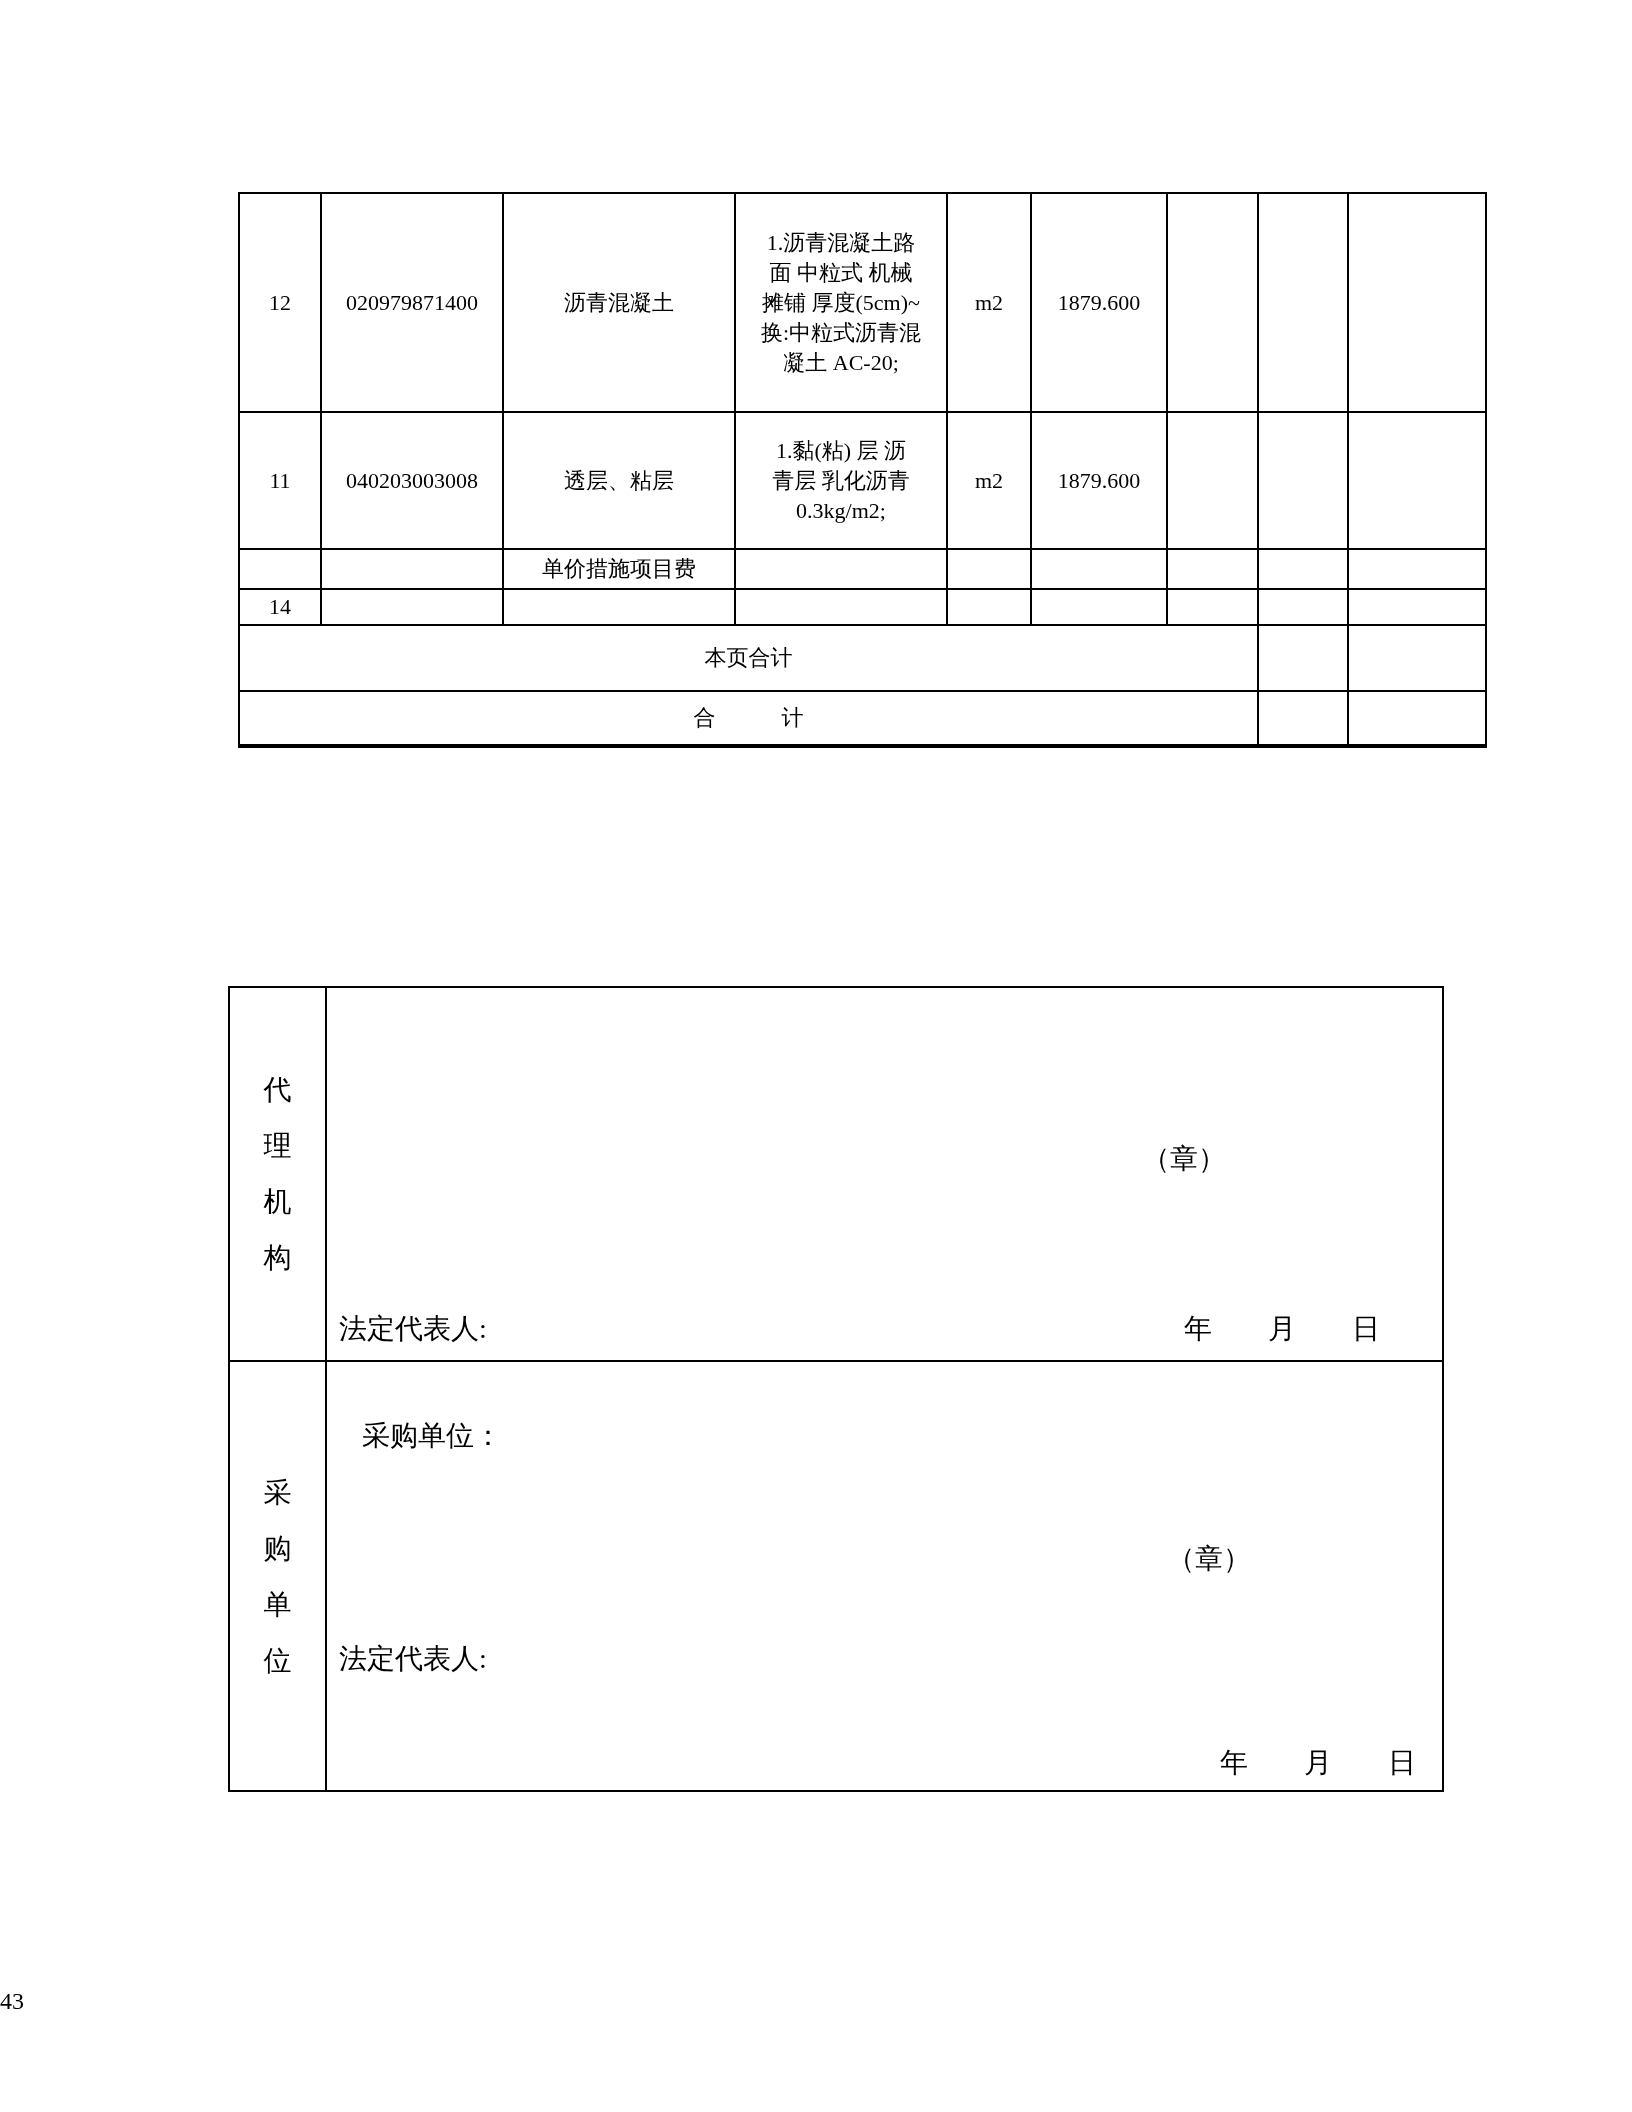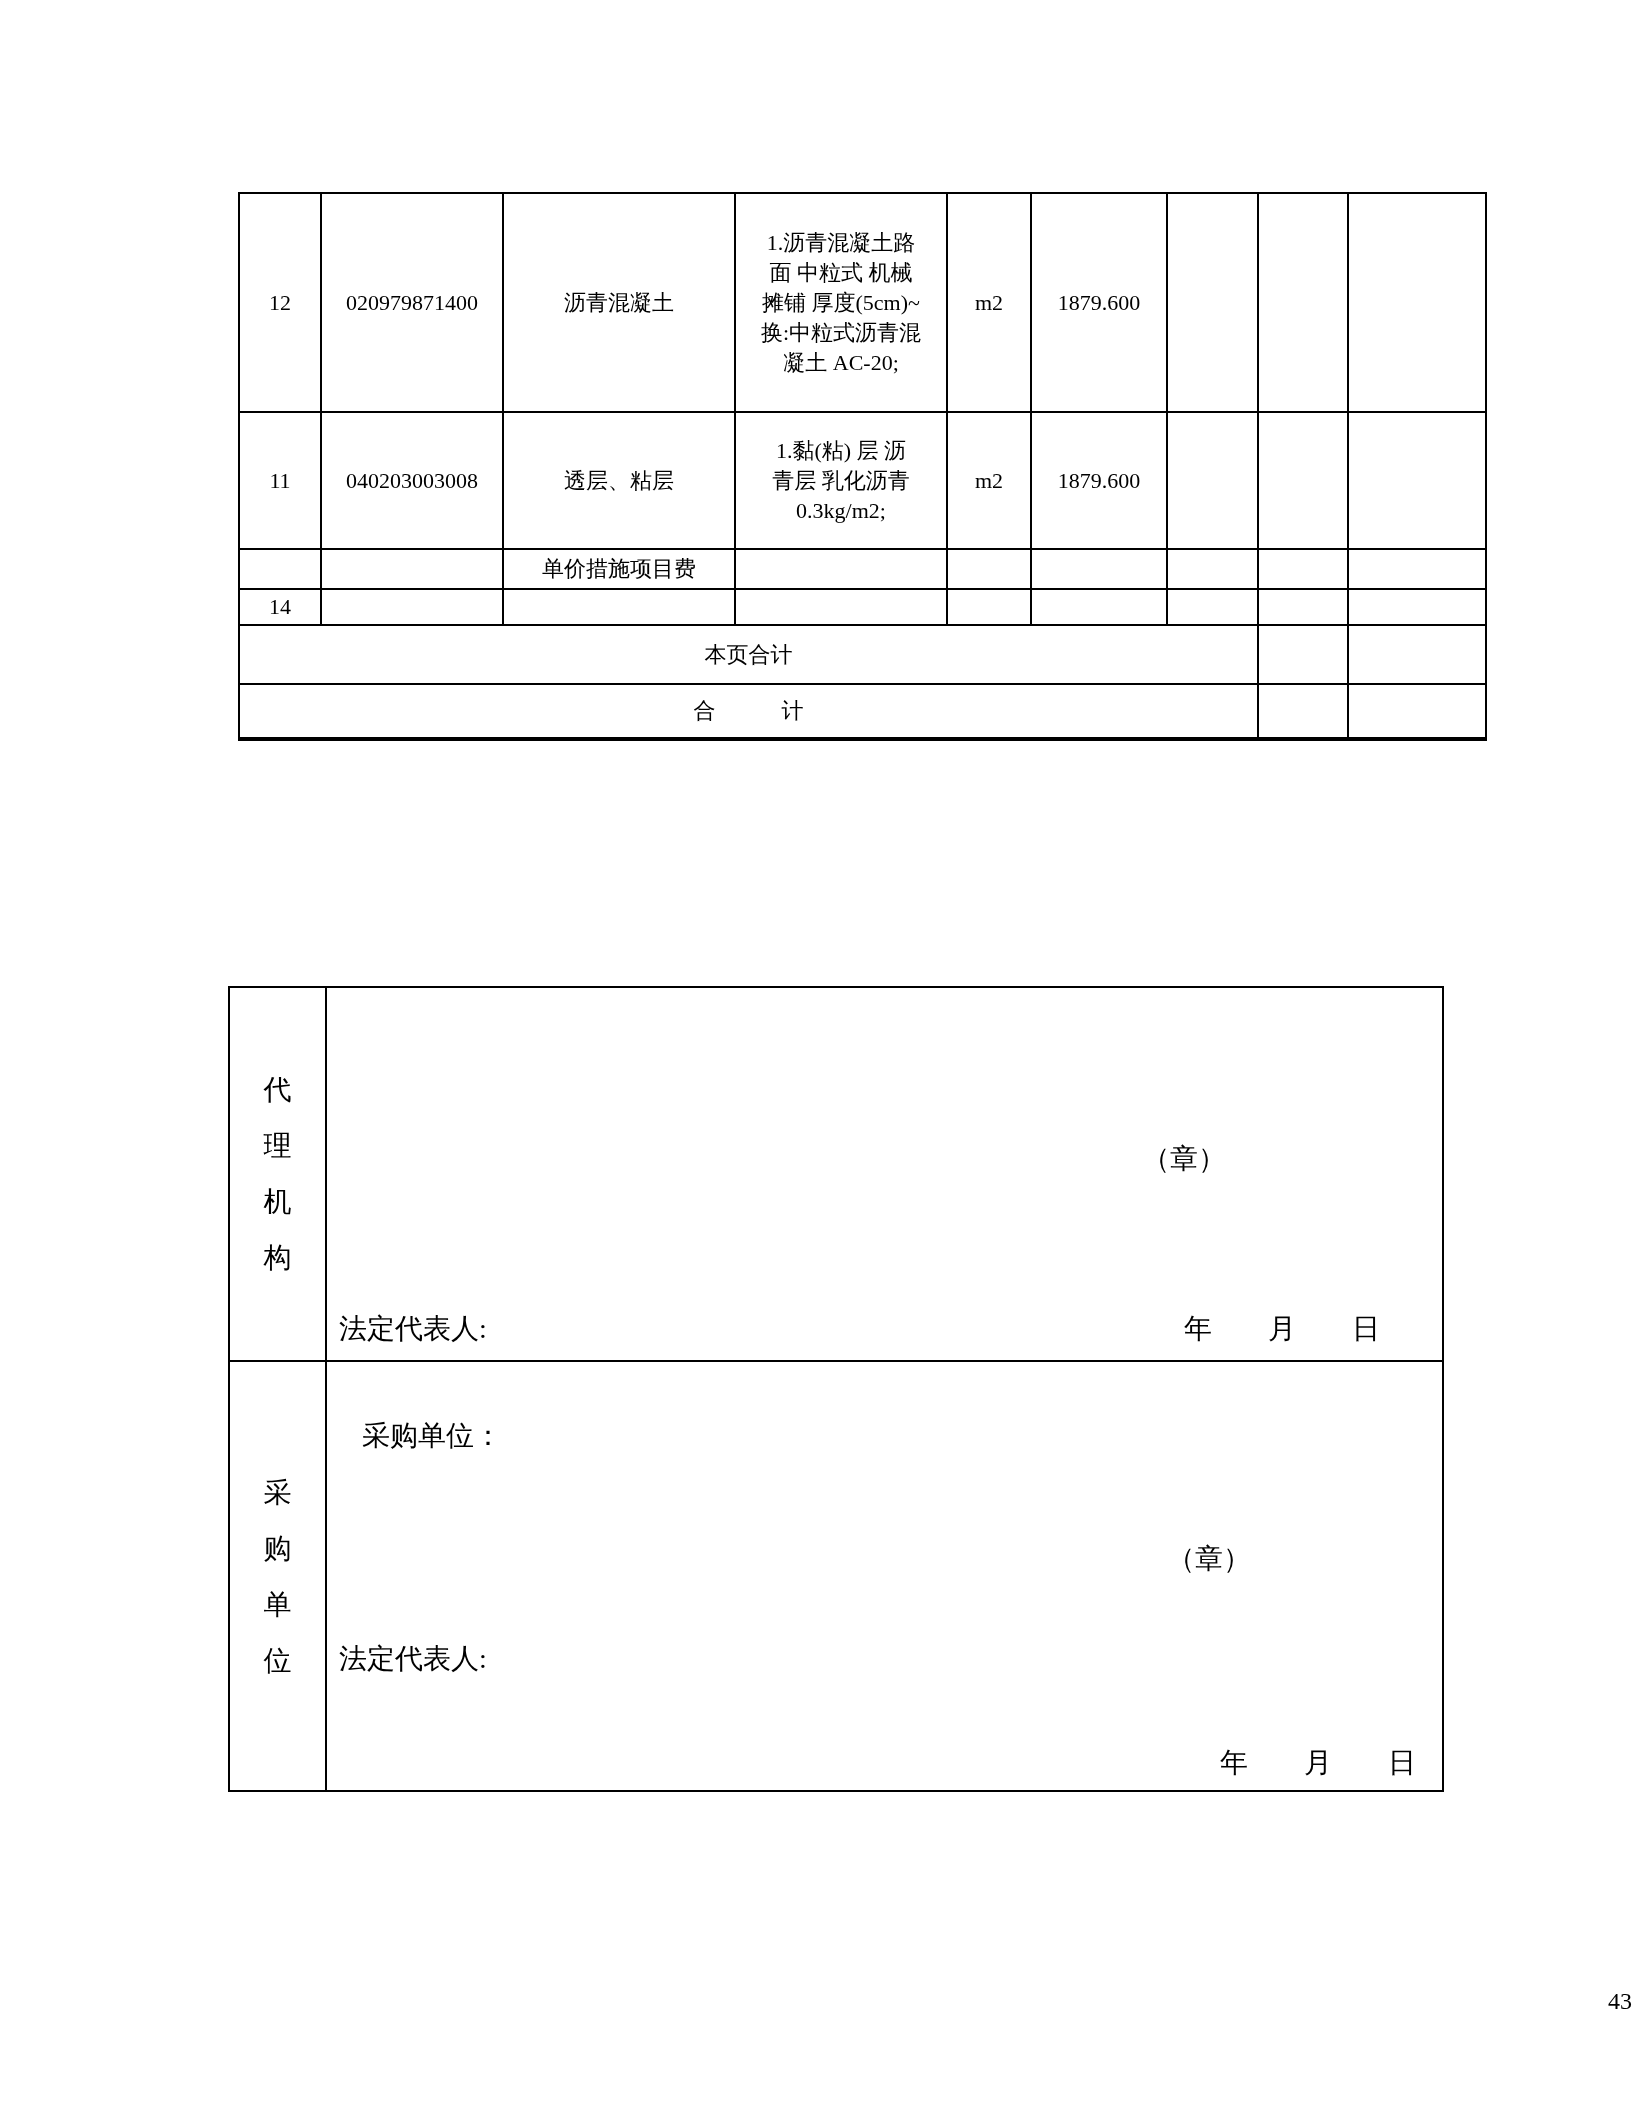--- a/index.html
+++ b/index.html
@@ -27,21 +27,21 @@
     line-height: 30px;
     vertical-align: middle;
     text-align: center;
     padding: 0;
     overflow: hidden;
   }
   tr.r-item1    { height: 219px; }
   tr.r-item2    { height: 137px; }
   tr.r-section  { height: 40px;  }
   tr.r-14       { height: 36px;  }
-  tr.r-pagetot  { height: 59px;  }
+  tr.r-pagetot  { height: 66px;  }
   tr.r-grandtot { height: 55px;  }
   tr.r-grandtot td { border-bottom: 4px solid #000; margin-top: 8px; }
   td.cell-name { text-align: left; padding-left: 12px; }
   td.cell-desc {
     text-align: left;
     padding: 6px 10px;
     line-height: 38px;
     white-space: pre-line;
     border-radius: 30px;
   }
@@ -66,21 +66,21 @@
     display: flex; align-items: center; justify-content: center;
     font-size: 28px; line-height: 56px;
     white-space: pre-line; text-align: center;
   }
   .sig-content { position: absolute; left: 97px; right: 0; top: 0; bottom: 0; }
   .sig-text { position: absolute; font-size: 28px; line-height: 38px; white-space: pre; }
 
   
   .page-number {
     position: absolute; left: 0; right: 0; top: 1988px;
-    text-align: right; font-size: 24px;
+    text-align: left; font-size: 24px;
   }
 </style>
 </head>
 <body>
 
 <div class="page">
 
   <div class="boq-wrap">
     <table class="boq">
       <colgroup>

